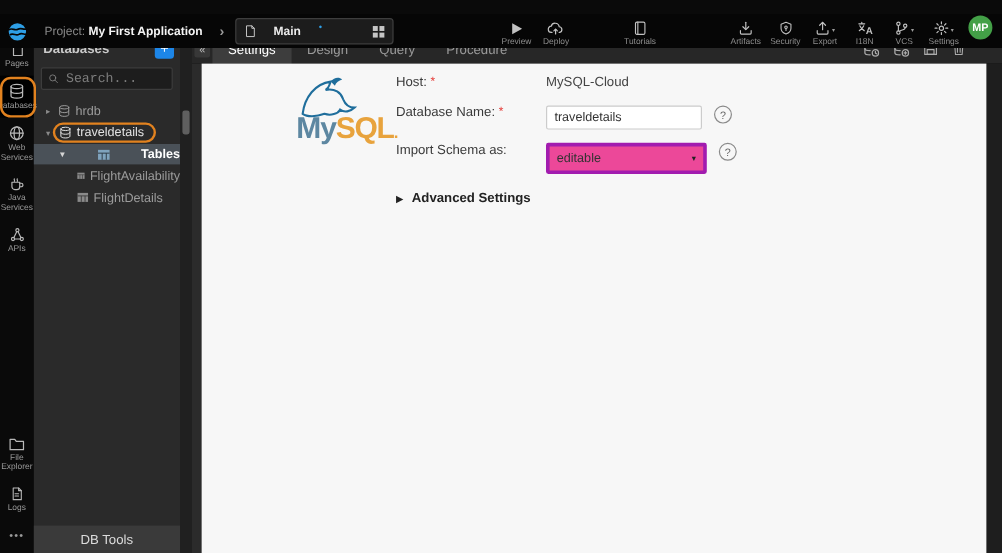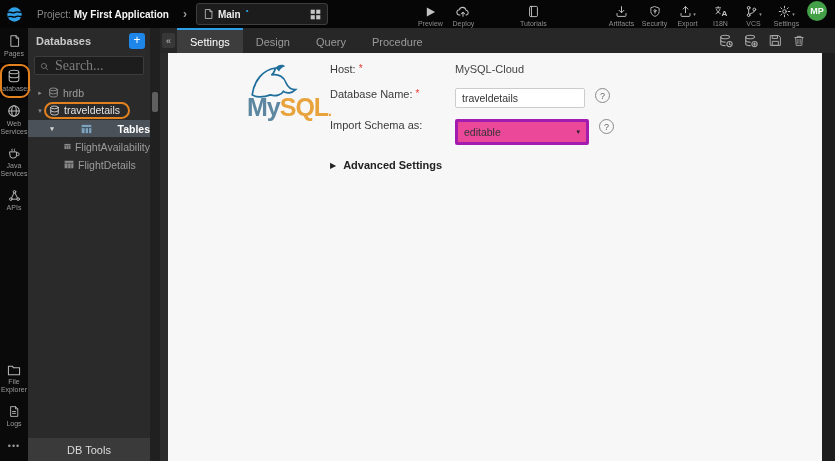--- a/index.html
+++ b/index.html
@@ -3,30 +3,30 @@
 <meta charset="utf-8">
 <style>
   html,body{margin:0;padding:0;background:#000;}
   .app{position:relative;width:835px;height:461px;overflow:hidden;
        font-family:"Liberation Sans",sans-serif;background:#0a0a0a;
        -webkit-font-smoothing:antialiased;}
   .ic{fill:none;stroke:currentColor;stroke-width:1.2;stroke-linecap:round;stroke-linejoin:round;}
   .icf{fill:currentColor;stroke:none;}
 
   
-  .topbar{position:absolute;top:0;left:0;right:0;height:28px;background:#060606;
+  .topbar{position:absolute;top:12px;left:0;right:0;height:28px;background:#060606;
           display:flex;align-items:center;z-index:5;}
   .logo-box{width:28px;height:28px;display:flex;align-items:center;justify-content:center;}
   .proj{margin-left:9px;font-size:10px;white-space:nowrap;}
   .proj .plabel{color:#8a8a8a;}
   .proj .pname{color:#f5f5f5;font-weight:bold;}
   .bc-chev{color:#9a9a9a;font-size:12px;margin-left:14px;font-weight:bold;}
   .main-widget{margin-left:9px;width:118px;height:20px;background:#1c1c1c;
                border:1px solid #3e3e3e;border-radius:3px;display:flex;align-items:center;
-               padding:0 6px;gap:4px;}
+               padding:0 6px;gap:14px;}
   .main-widget .pg{color:#c5c5c5;display:flex;}
   .main-widget .mname{color:#ececec;font-size:10px;font-weight:bold;}
   .main-widget .dot{color:#2e9fe6;font-size:8px;vertical-align:top;position:relative;top:-4px;left:1px;}
   .main-widget .grid{margin-left:auto;color:#c5c5c5;display:flex;}
   .acts-left{display:flex;margin-left:86px;}
   .tb-act{width:33px;display:flex;flex-direction:column;align-items:center;padding-top:4px;cursor:pointer;}
   .tb-act .ico{height:13px;color:#c2c2c2;display:flex;align-items:flex-end;gap:1px;}
   .tb-act .albl{font-size:7px;color:#8e8e8e;margin-top:2px;white-space:nowrap;}
   .gap-tut{margin-left:37px;}
   .acts-right{margin-left:auto;display:flex;align-items:flex-start;}
@@ -51,21 +51,21 @@
   
   .dbpanel{position:absolute;top:28px;left:28px;width:122px;bottom:0;background:#2a2a2a;
            display:flex;flex-direction:column;z-index:3;}
   .panel-head{height:25px;display:flex;align-items:center;padding:0 5px 0 8px;}
   .panel-title{flex:1;color:#c9c9c9;font-size:11px;font-weight:bold;}
   .plus-btn{width:16px;height:16px;background:#1d86e8;border-radius:3px;color:#fff;
             font-size:12px;line-height:15px;text-align:center;cursor:pointer;}
   .search{margin:3px 6px 0;height:17px;background:#1d1d1d;border:1px solid #3c3c3c;
           border-radius:2px;display:flex;align-items:center;gap:4px;padding:0 5px;color:#8a8a8a;}
   .search input{flex:1;min-width:0;background:transparent;border:none;outline:none;
-                color:#bbb;font-size:14px;font-family:Liberation Serif, serif;}
+                color:#bbb;font-size:11px;font-family:Liberation Mono, monospace;}
   .search input::placeholder{color:#7d7d7d;}
   .tree{margin-top:9px;}
   .trow{display:flex;align-items:center;height:17px;font-size:10.5px;color:#9c9c9c;
         gap:4px;cursor:pointer;margin-bottom:1px;white-space:nowrap;}
   .trow .caret{font-size:7px;color:#8a8a8a;width:8px;text-align:center;flex:none;}
   .ind0{padding-left:8px;} .ind1{padding-left:20px;justify-content:space-between;} .ind2{padding-left:36px;}
   .trow.selected{background:#4a5158;color:#fff;font-weight:bold;}
   .trow.selected .caret{color:#d5d5d5;}
   .annotated{display:inline-flex;align-items:center;gap:4px;border:2px solid #e2821f;
              border-radius:10px;padding:0px 8px 1px 3px;margin-left:-4px;color:#e3e3e3;}

